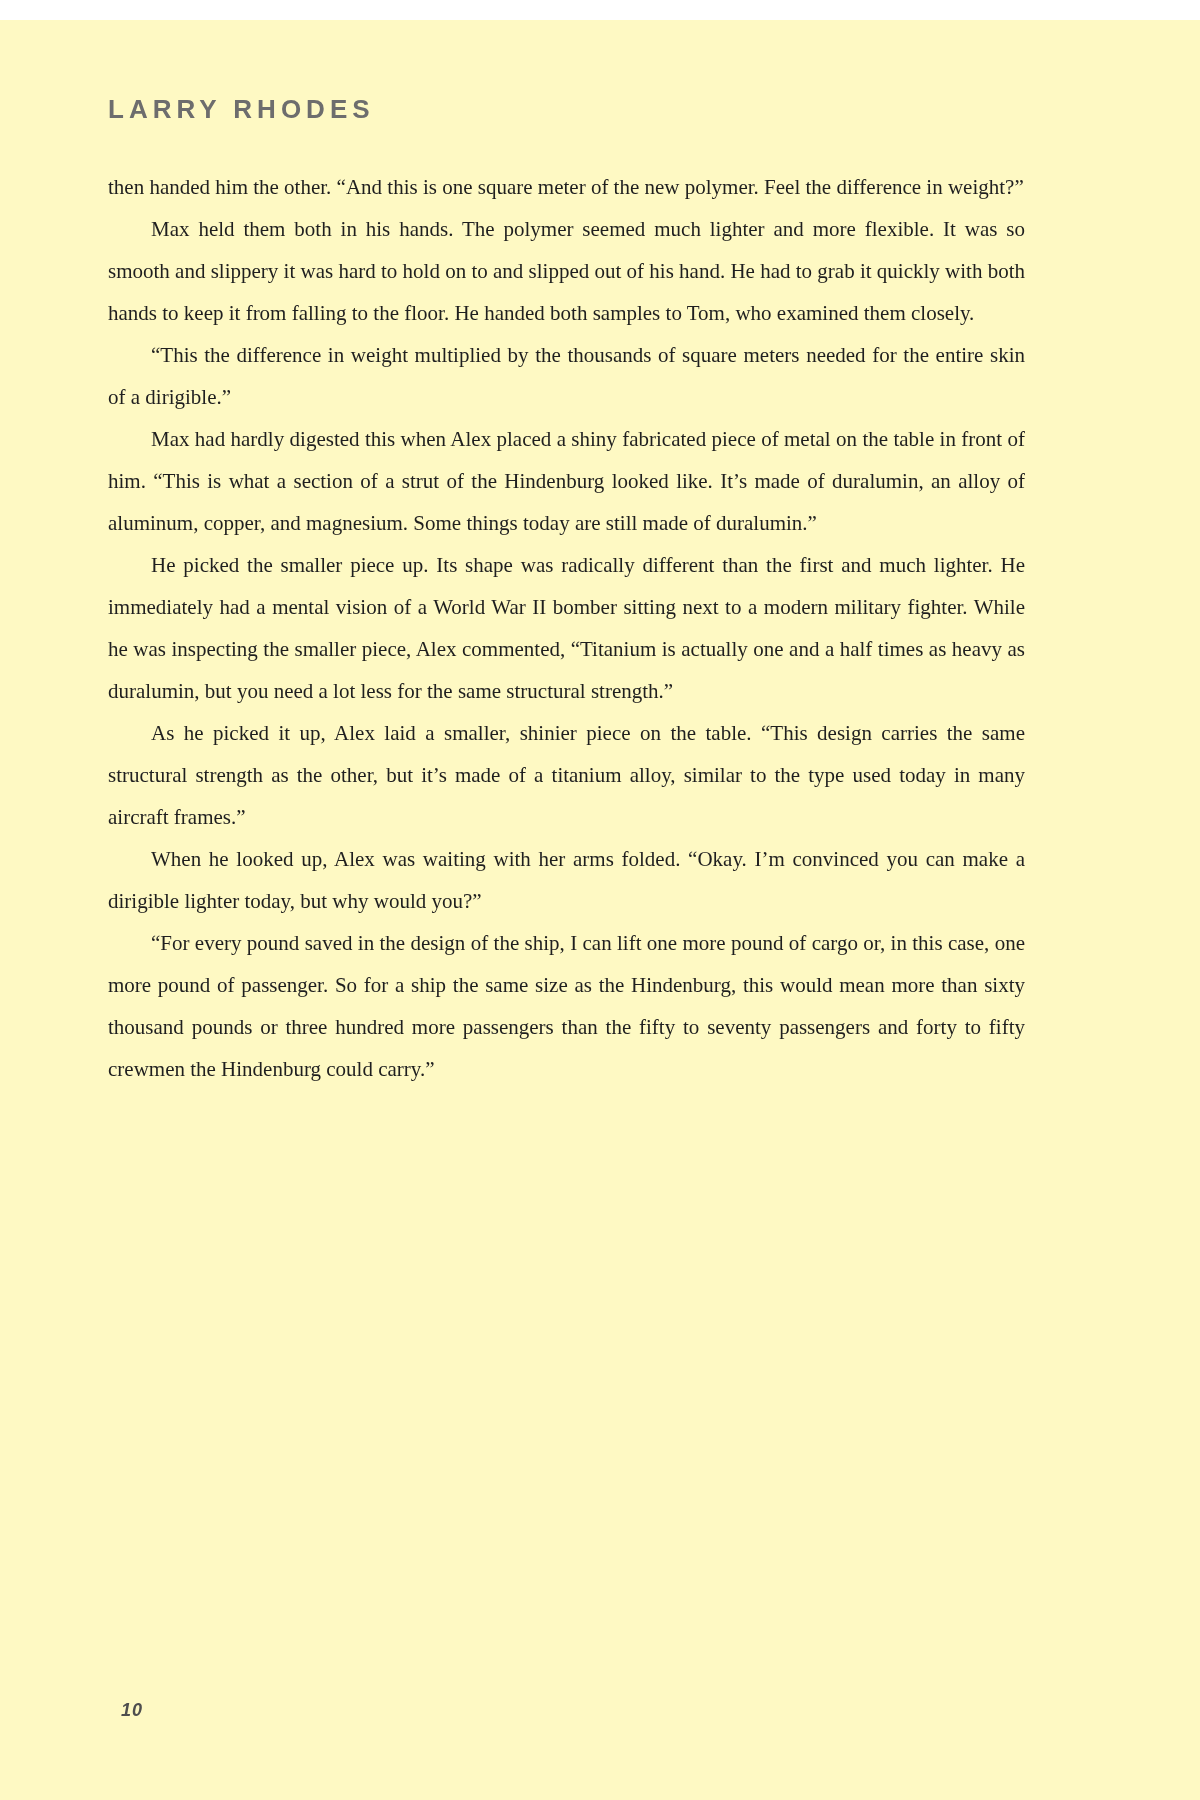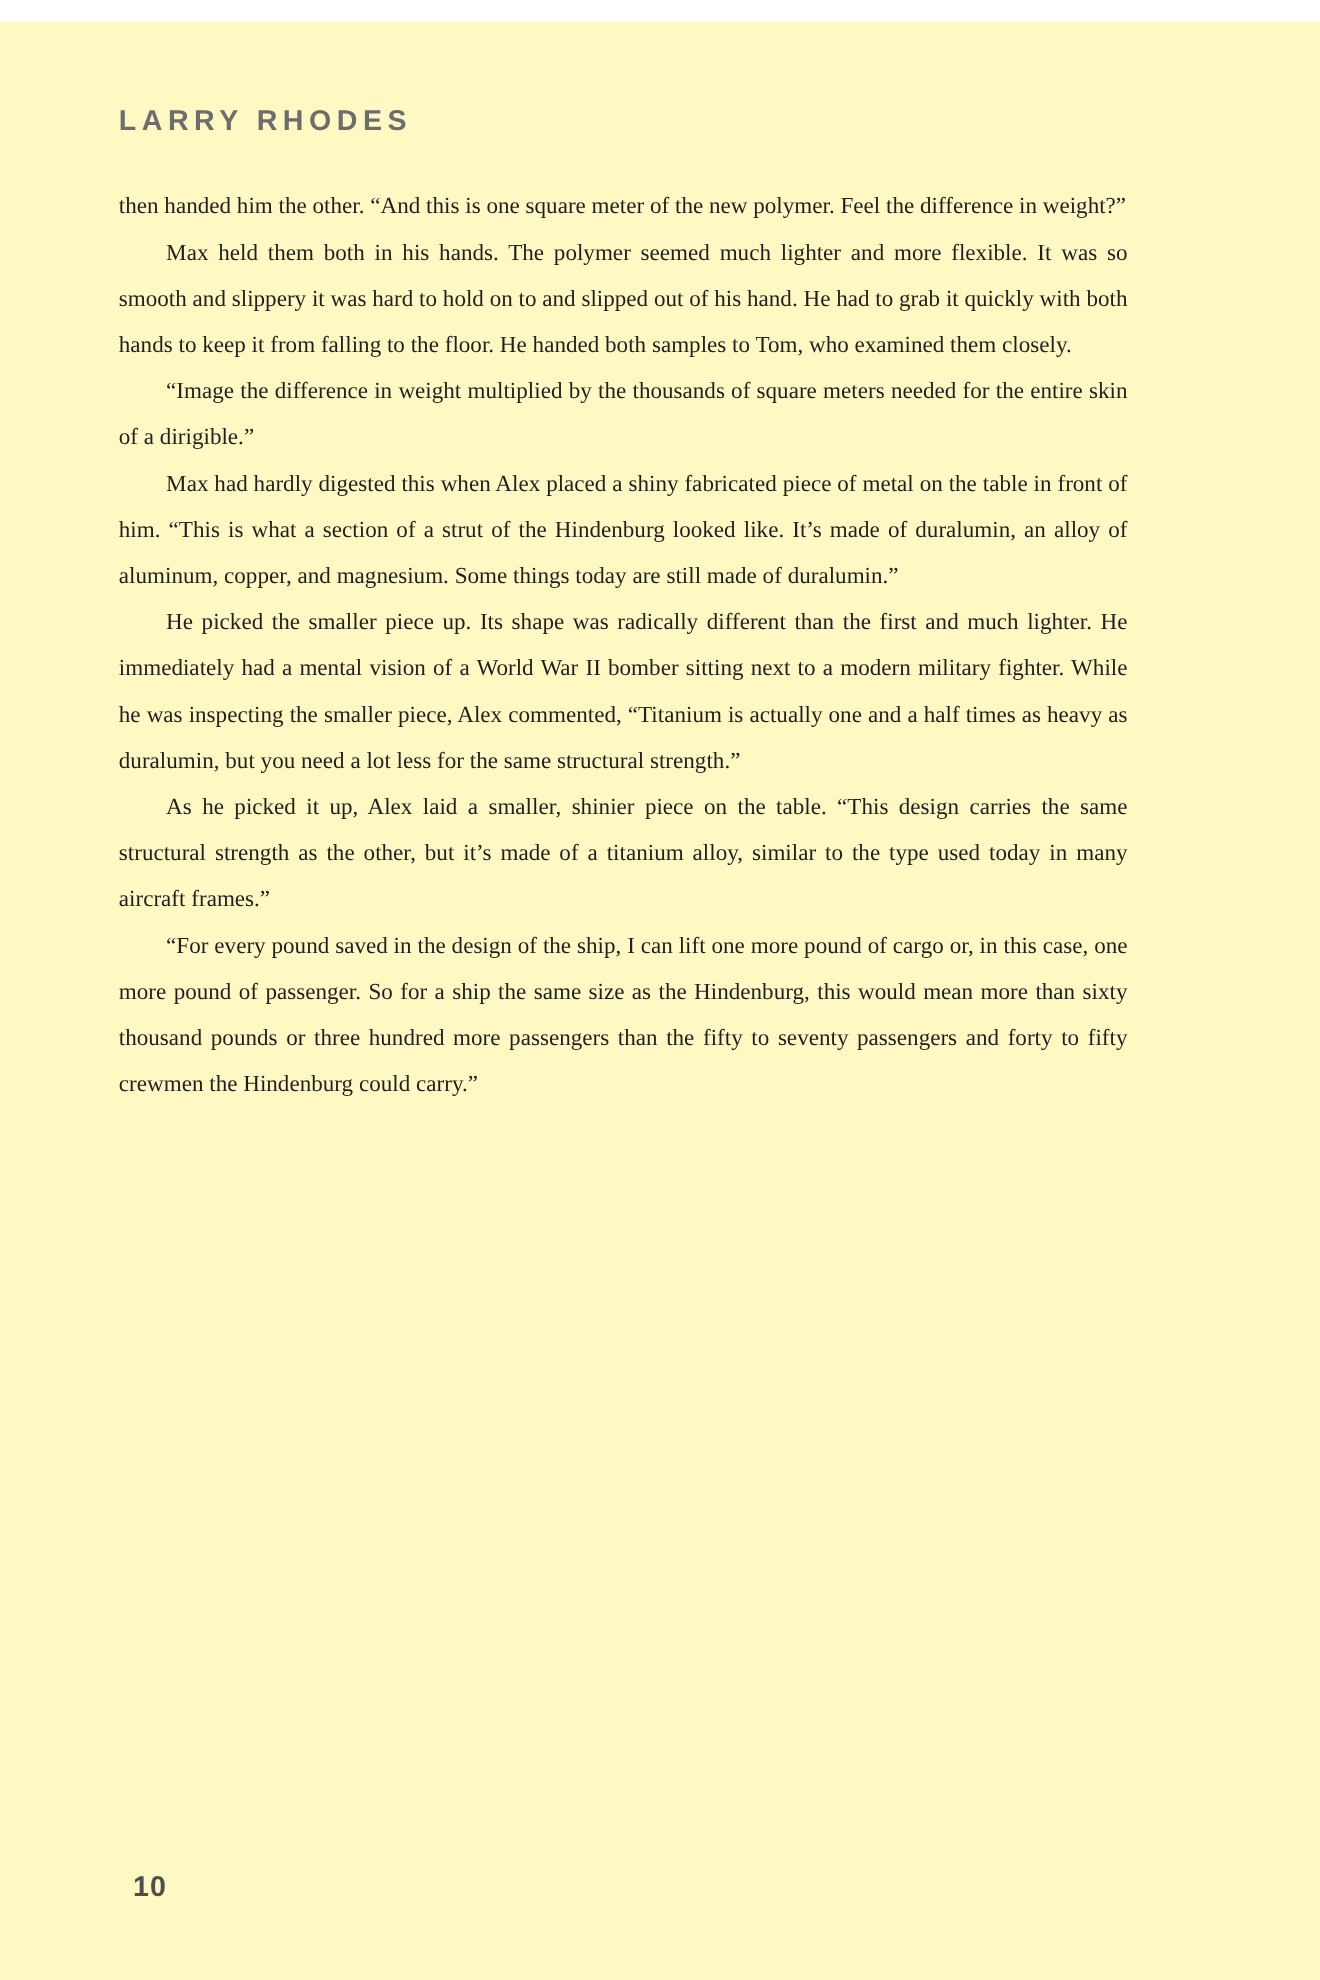--- a/index.html
+++ b/index.html
@@ -46,37 +46,39 @@
   .body-text p.noindent {
     text-indent: 0;
   }
 
   .folio {
     position: absolute;
     left: 121px;
     top: 1680px;
     font-family: "Liberation Sans", sans-serif;
     font-weight: 700;
-    font-size: 26px;
+    font-size: 18px;
     letter-spacing: 1px;
     color: #4e4e4e;
+    font-style: italic;
   }
 </style>
 </head>
 <body>
 
 <div class="page">
 
   <div class="running-head">LARRY RHODES</div>
 
   <div class="body-text">
     <p class="noindent">then handed him the other. “And this is one square meter of the new polymer. Feel the difference in weight?”</p>
     <p>Max held them both in his hands. The polymer seemed much lighter and more flexible. It was so smooth and slippery it was hard to hold on to and slipped out of his hand. He had to grab it quickly with both hands to keep it from falling to the floor. He handed both samples to Tom, who examined them closely.</p>
-    <p>“Image the difference in weight multiplied by the thousands of square meters needed for the entire skin of a dirigible.”</p>
+    <p>“This the difference in weight multiplied by the thousands of square meters needed for the entire skin of a dirigible.”</p>
     <p>Max had hardly digested this when Alex placed a shiny fabricated piece of metal on the table in front of him. “This is what a section of a strut of the Hindenburg looked like. It’s made of duralumin, an alloy of aluminum, copper, and magnesium. Some things today are still made of duralumin.”</p>
     <p>He picked the smaller piece up. Its shape was radically different than the first and much lighter. He immediately had a mental vision of a World War II bomber sitting next to a modern military fighter. While he was inspecting the smaller piece, Alex commented, “Titanium is actually one and a half times as heavy as duralumin, but you need a lot less for the same structural strength.”</p>
     <p>As he picked it up, Alex laid a smaller, shinier piece on the table. “This design carries the same structural strength as the other, but it’s made of a titanium alloy, similar to the type used today in many aircraft frames.”</p>
+    <p>When he looked up, Alex was waiting with her arms folded. “Okay. I’m convinced you can make a dirigible lighter today, but why would you?”</p>
     <p>“For every pound saved in the design of the ship, I can lift one more pound of cargo or, in this case, one more pound of passenger. So for a ship the same size as the Hindenburg, this would mean more than sixty thousand pounds or three hundred more passengers than the fifty to seventy passengers and forty to fifty crewmen the Hindenburg could carry.”</p>
   </div>
 
   <div class="folio">10</div>
 
 </div>
 
 </body></html>

